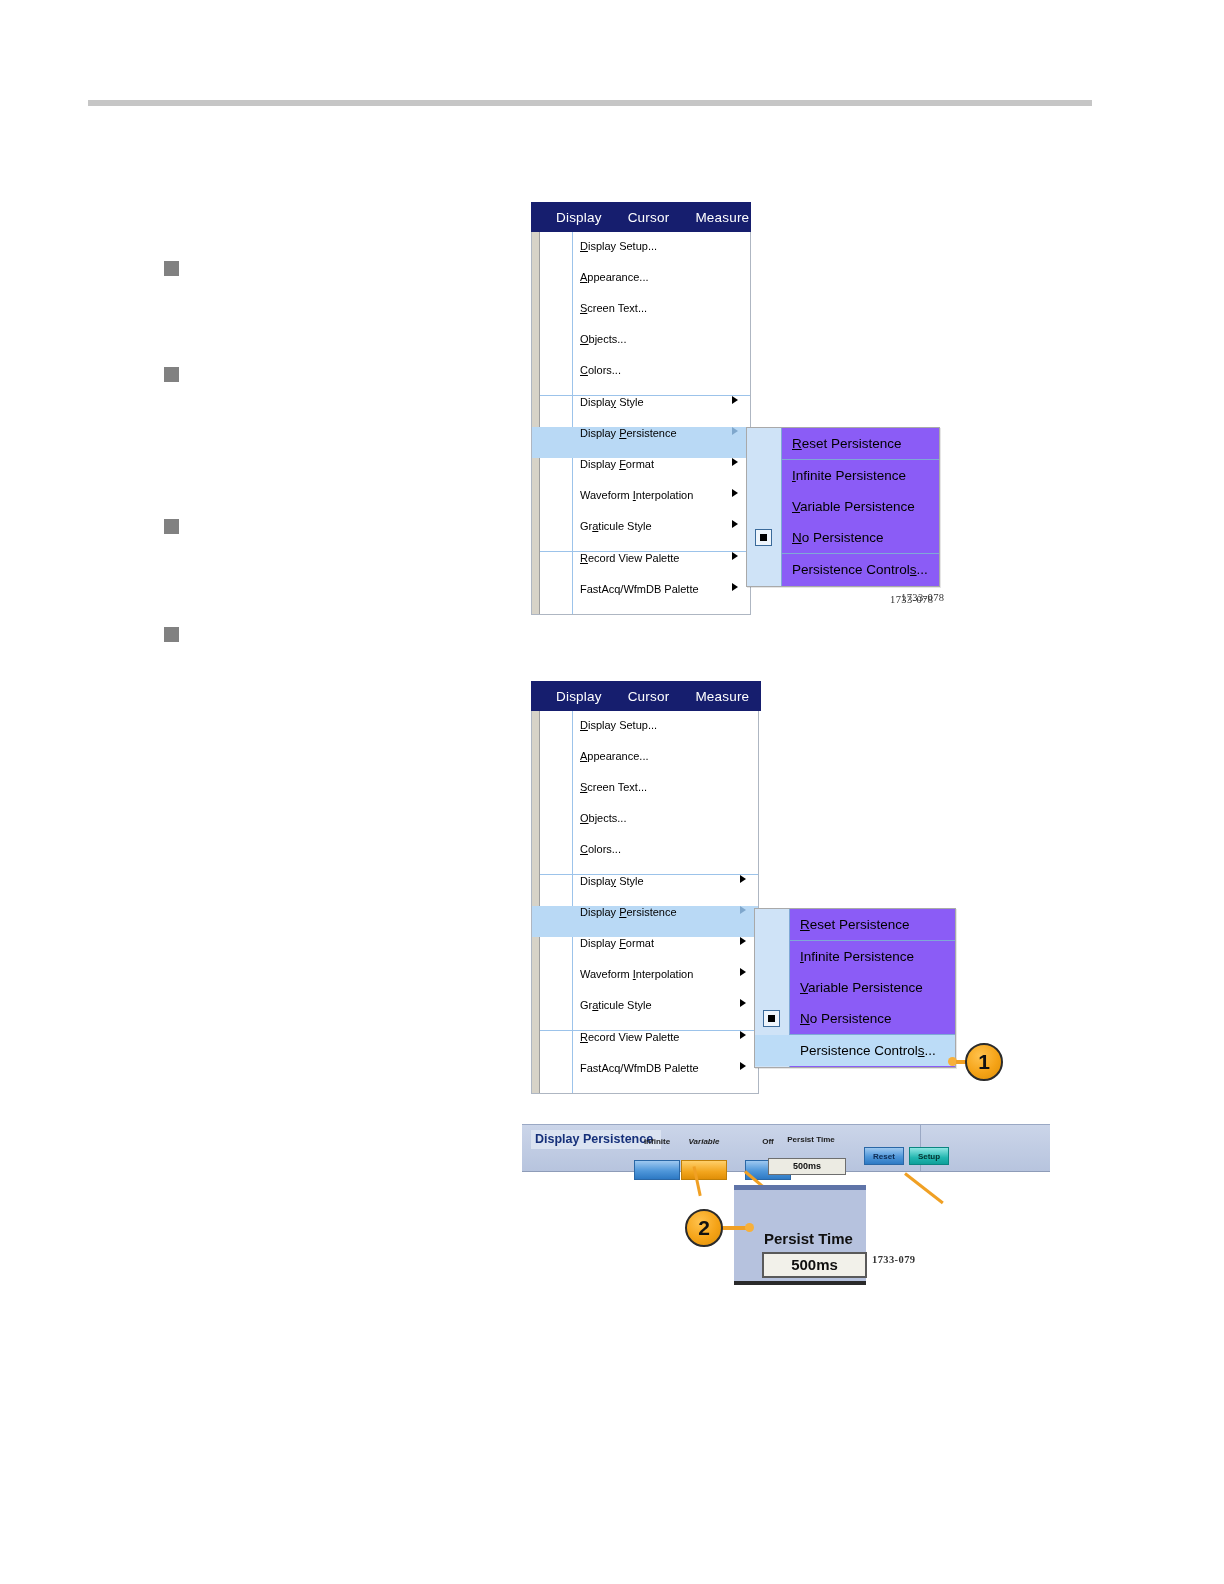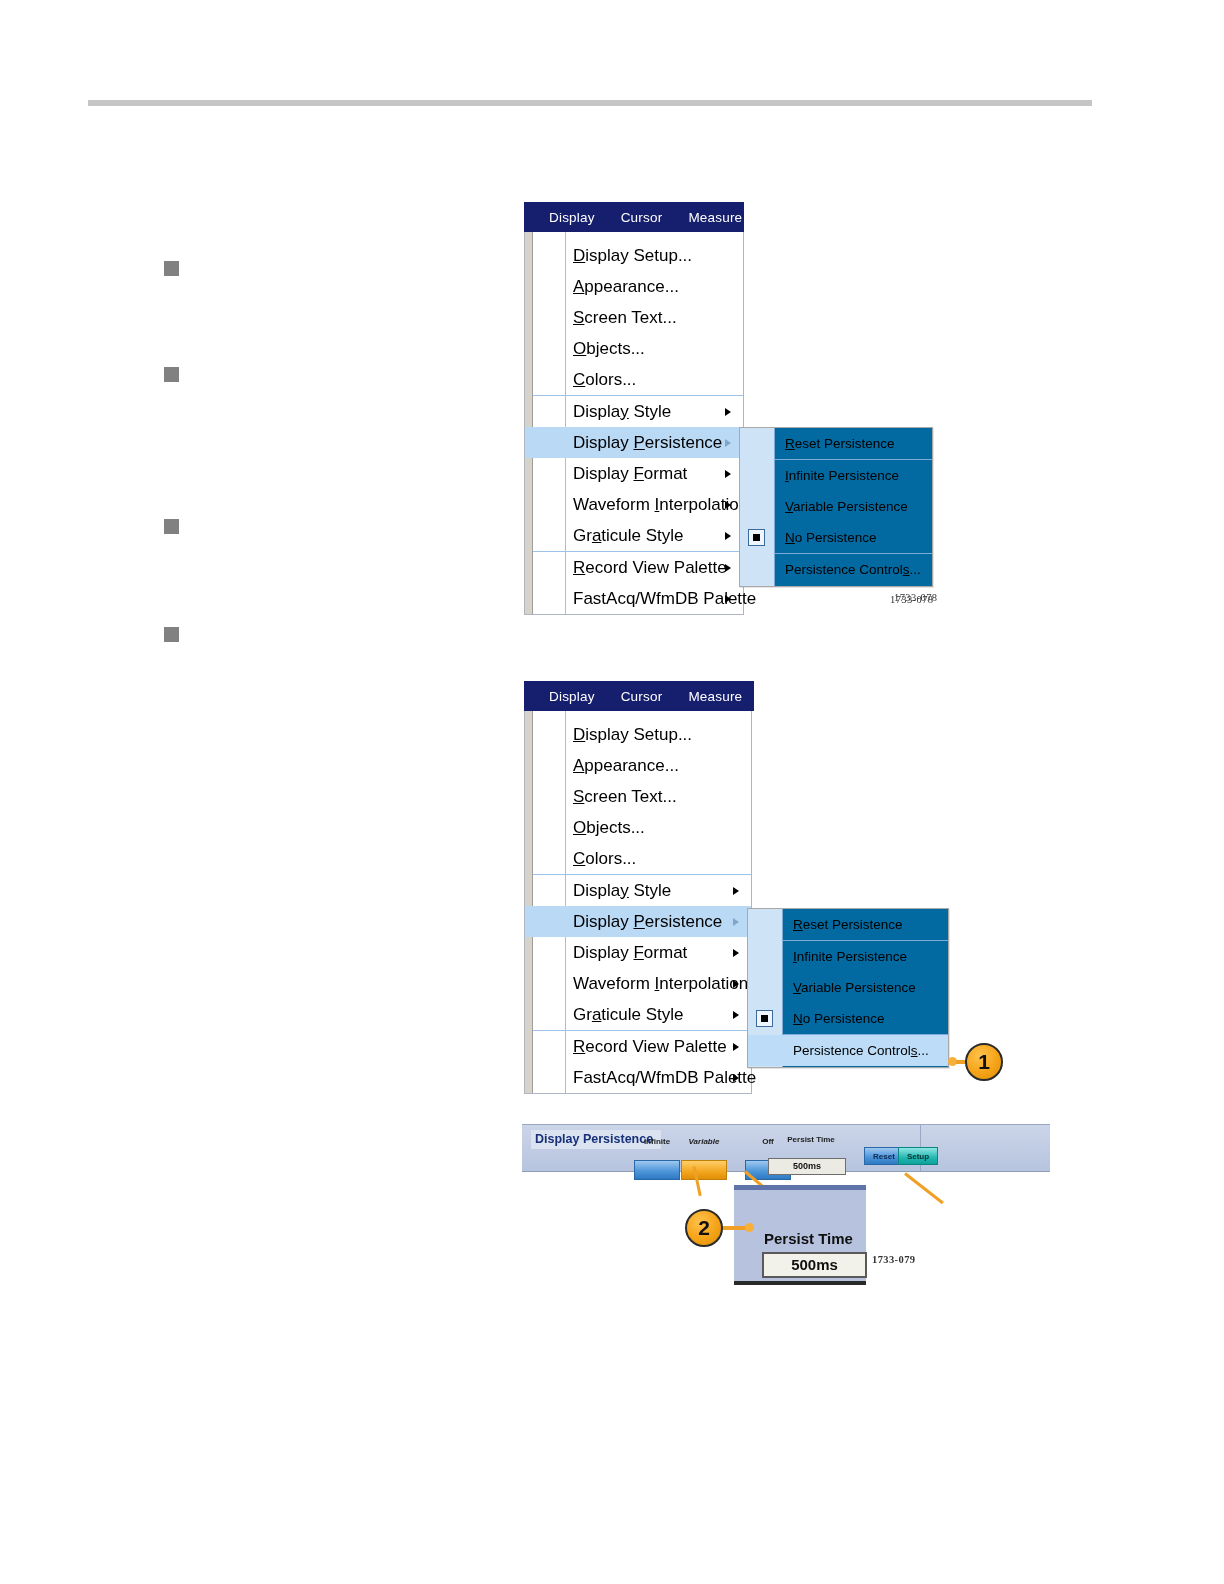--- a/index.html
+++ b/index.html
@@ -31,21 +31,21 @@
     width: 15px;
     height: 15px;
     background: #818181;
   }
   .b1 { left: 164px; top: 261px; }
   .b2 { left: 164px; top: 367px; }
   .b3 { left: 164px; top: 519px; }
   .b4 { left: 164px; top: 627px; }
 
   
-  .fig { position: absolute; }
+  .fig { position: absolute; margin-left: 7px; }
 
   .menubar {
     position: absolute;
     left: 0;
     top: 0;
     background: #161e6e;
     color: #ffffff;
     font-size: 13.5px;
     display: flex;
     align-items: center;
@@ -83,22 +83,21 @@
     left: 8px; top: 0; bottom: 0;
     width: 32px;
     border-right: 1px solid #9cc3ea;
     background: #ffffff;
   }
 
   .mi {
     position: relative;
     height: 31px;
     display: flex;
-    align-items: center;
-    font-size: 17px;
+    font-size: 11px;
     color: #000000;
     padding-left: 48px;
     box-sizing: border-box;
     white-space: nowrap;
   }
   .mi.sel {
     background: #b9d9f5;
   }
   .mi .lbl u { text-decoration: underline; }
   .mi .arrow {
@@ -112,21 +111,21 @@
   .mi.sel .arrow { border-left-color: #7fa7cc; }
   .group-sep {
     height: 1px;
     background: #9cc3ea;
     margin-left: 8px;
   }
 
   
   .submenu {
     position: absolute;
-    background: #0369a1;
+    background: #8b5cf6;
     border: 1px solid #a9a9a9;
     box-shadow: 1px 1px 0 rgba(0,0,0,.10);
     box-sizing: border-box;
   }
   .submenu .sgutter {
     position: absolute;
     left: 0; top: 0; bottom: 0;
     width: 34px;
     background: #cfe3f7;
     border-right: 1px solid #7fa9d6;
@@ -527,21 +526,21 @@
 
   <div class="ctl" style="left:246px; top:10px; width:86px;">
     <div class="cap">Persist Time</div>
     <div class="numbox">500ms</div>
   </div>
 
   <div class="ctl" style="left:340px; top:22px; width:44px;">
     <div class="pill small">Reset</div>
   </div>
 
-  <div class="ctl" style="left:374px; top:22px; width:44px;">
+  <div class="ctl" style="left:385px; top:22px; width:44px;">
     <div class="pill small teal">Setup</div>
   </div>
 </div>
 
 <div class="zline" style="left:745px; top:1170px; width:48px; transform:rotate(40deg);"></div>
 <div class="zline" style="left:905px; top:1172px; width:48px; transform:rotate(38deg);"></div>
 
 <div class="zline" style="left:694px; top:1165px; width:30px; transform:rotate(78deg);"></div>
 
 <div class="zoombox" style="left:734px; top:1185px; width:132px; height:100px;">

